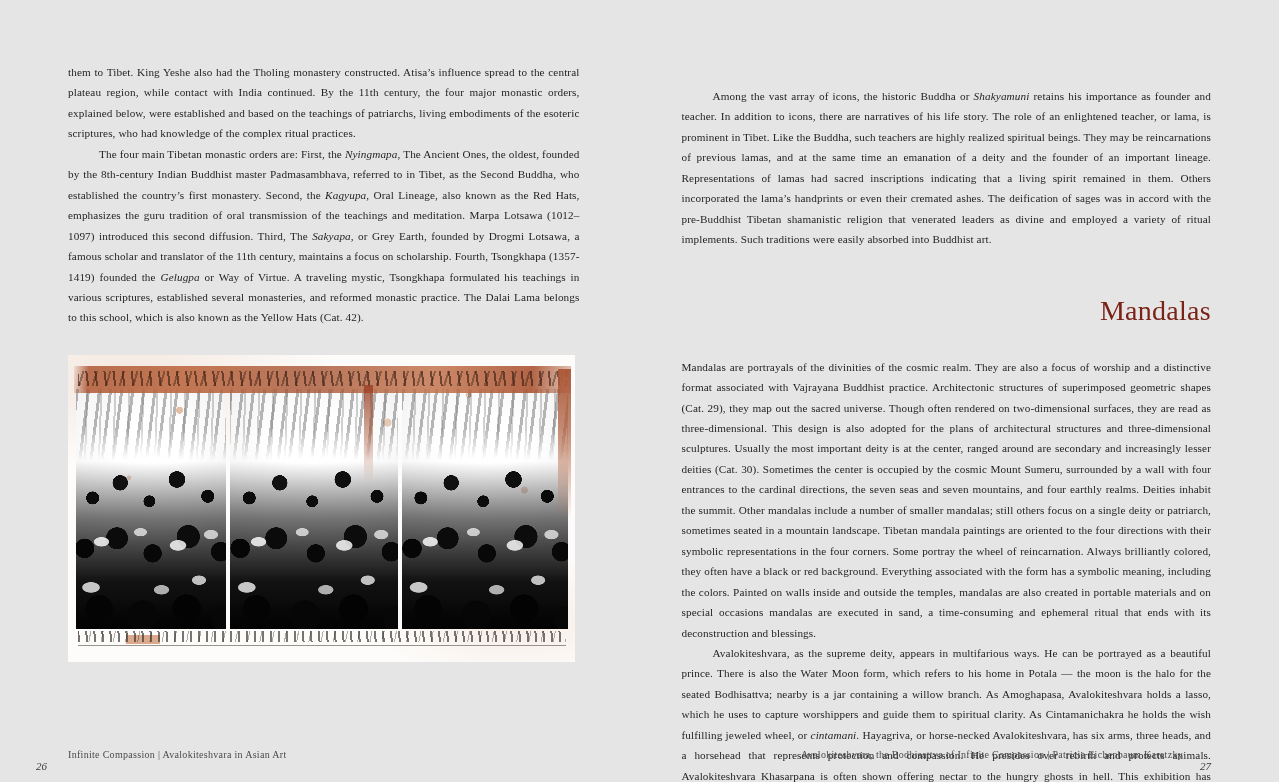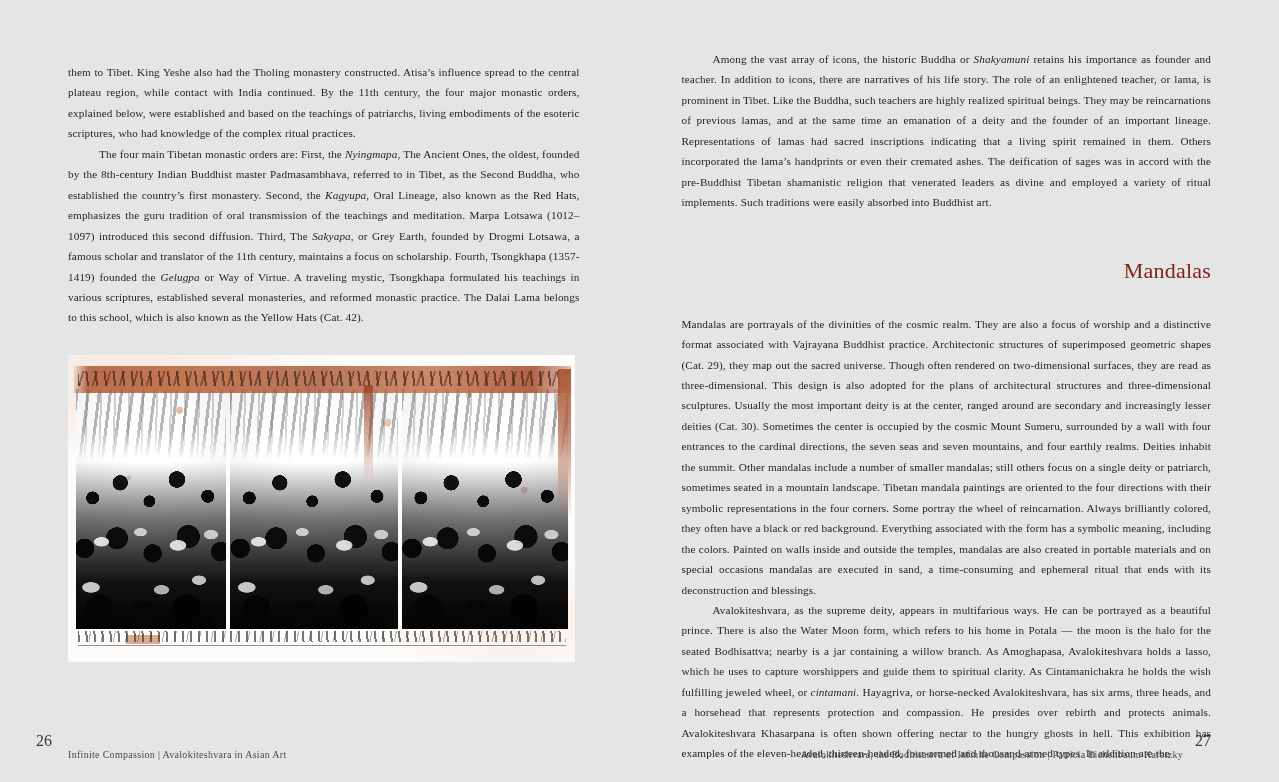--- a/index.html
+++ b/index.html
@@ -25,21 +25,21 @@
 
   .page {
     position: relative;
     width: 639.5px;
     height: 782px;
     background: #e5e5e5;
     box-sizing: border-box;
   }
 
   .page-left  { padding: 62px 60px 0 68px; }
-  .page-right { padding: 49px 68px 0 42px; }
+  .page-right { padding: 86px 68px 0 42px; }
 
   .col {
     width: 100%;
   }
 
   p.body {
     margin: 0;
     font-size: 11.2px;
     line-height: 20.45px;
     text-align: justify;
@@ -49,21 +49,21 @@
     -webkit-font-smoothing: antialiased;
   }
   p.body + p.body { margin-top: 0; }
   p.indent { text-indent: 31px; }
 
   em { font-style: italic; }
 
   
   .section-heading {
     margin: 0;
-    font-size: 22px;
+    font-size: 28px;
     font-weight: normal;
     line-height: 1;
     text-align: right;
     color: #7c2318;
     letter-spacing: 0.01em;
   }
   .heading-block { padding-top: 47px; padding-bottom: 32px; }
 
   
   .figure {
@@ -275,23 +275,24 @@
   .folio {
     position: absolute;
     bottom: 22px;
     font-size: 10px;
     color: #4a4a4a;
     letter-spacing: 0.03em;
     white-space: nowrap;
   }
   .folio-num {
     position: absolute;
-    bottom: 32px;
-    font-size: 16px;
+    bottom: 10px;
+    font-size: 11px;
     color: #3a3a3a;
+    font-style: italic;
   }
   .folio-left      { left: 68px; }
   .folio-num-left  { left: 36px; }
   .folio-right     { right: 96px; margin-left: 24px; }
   .folio-num-right { right: 68px; margin-left: 45px; }
 </style>
 </head>
 <body>
 
 <div class="spread">

